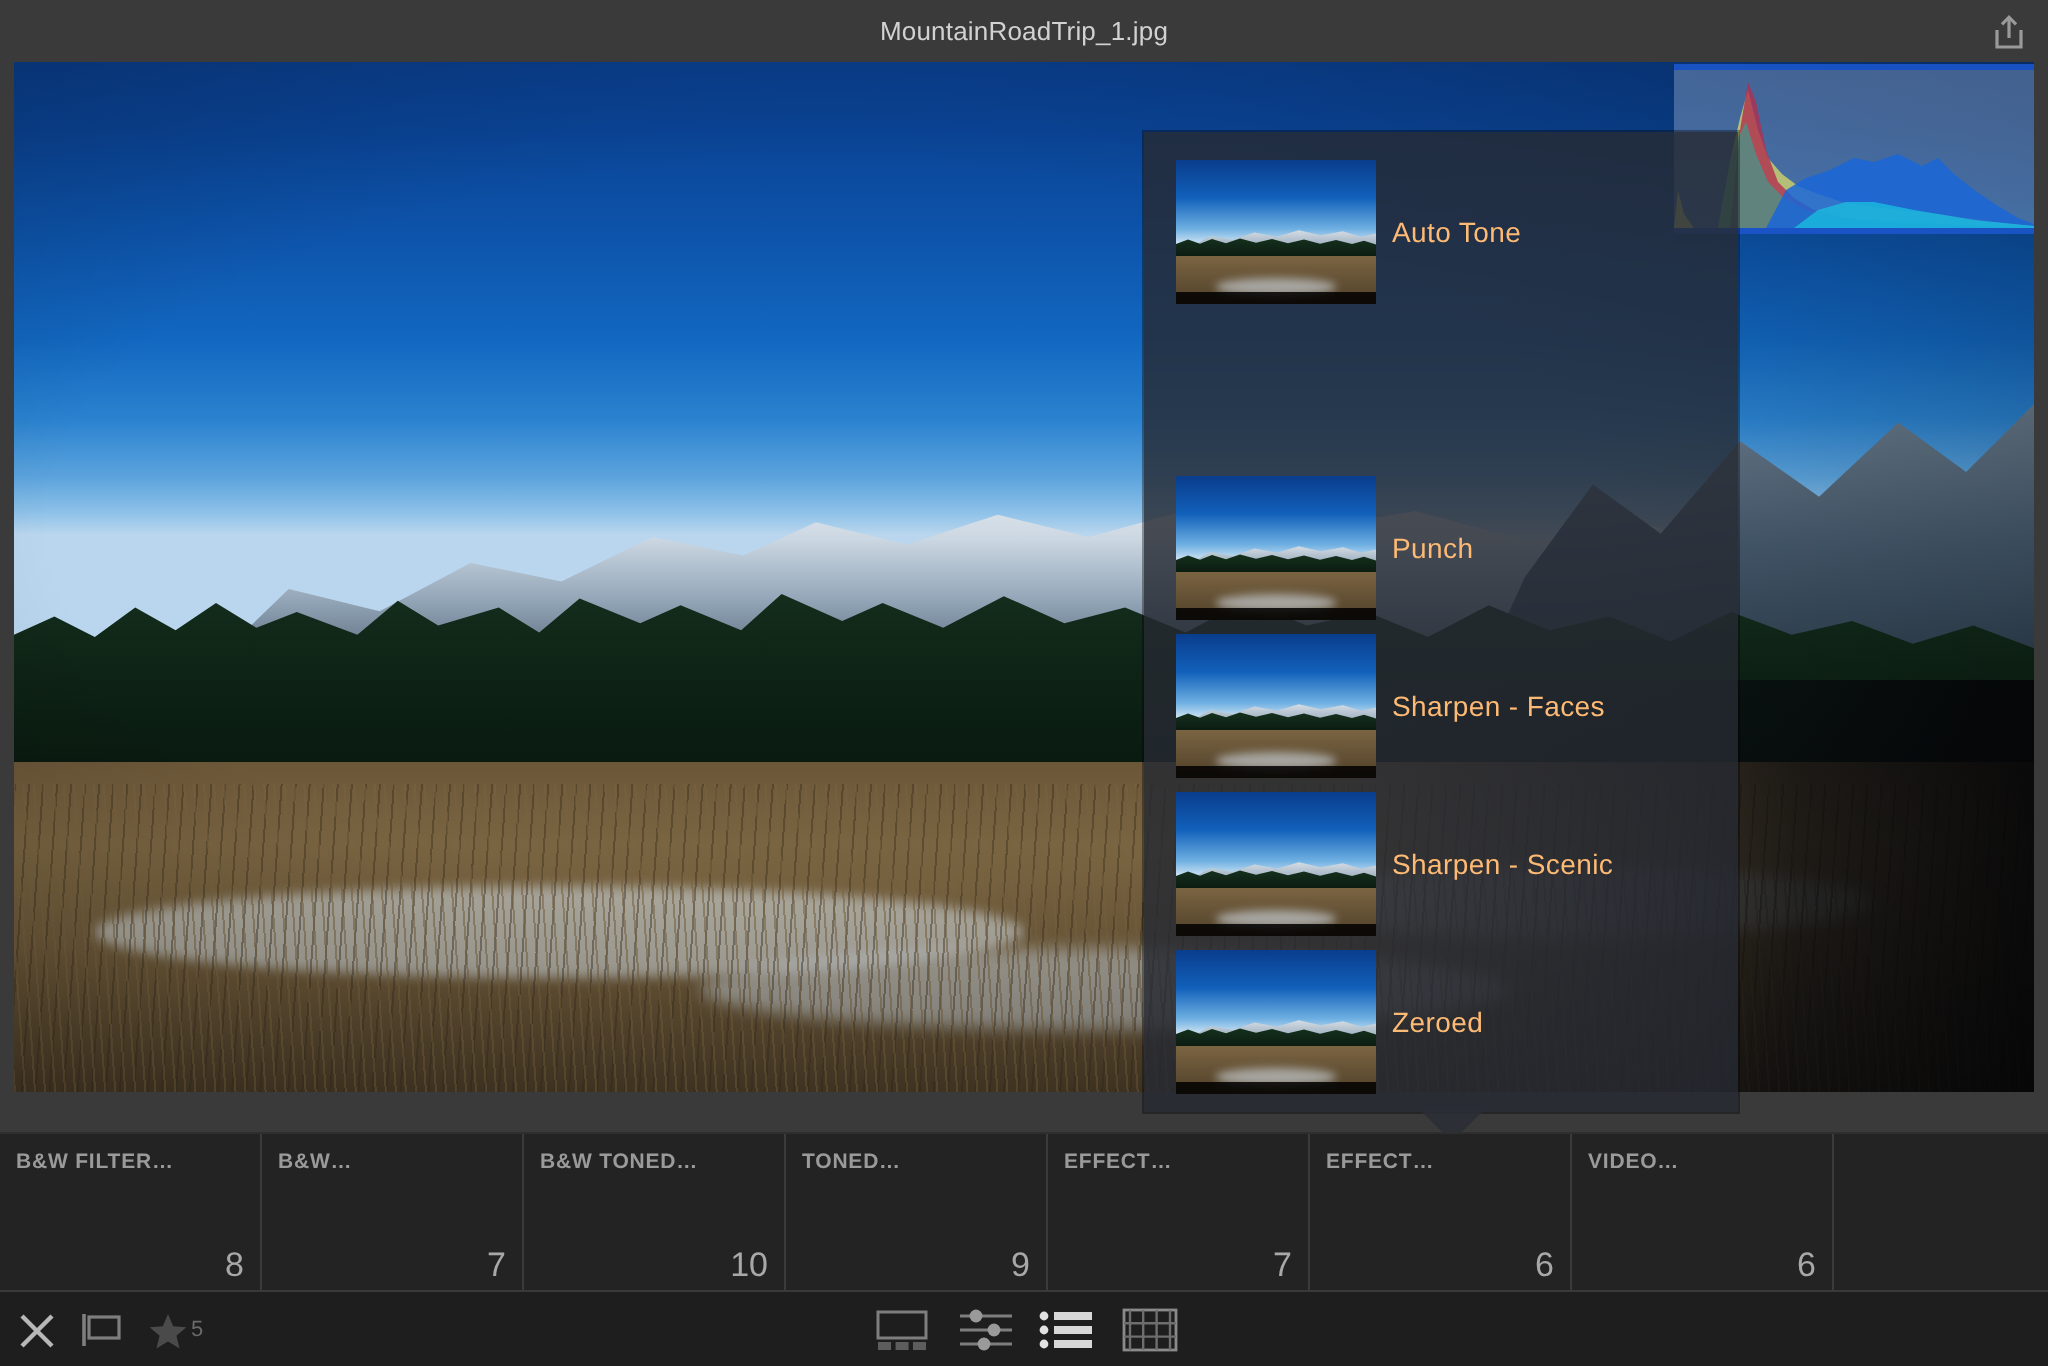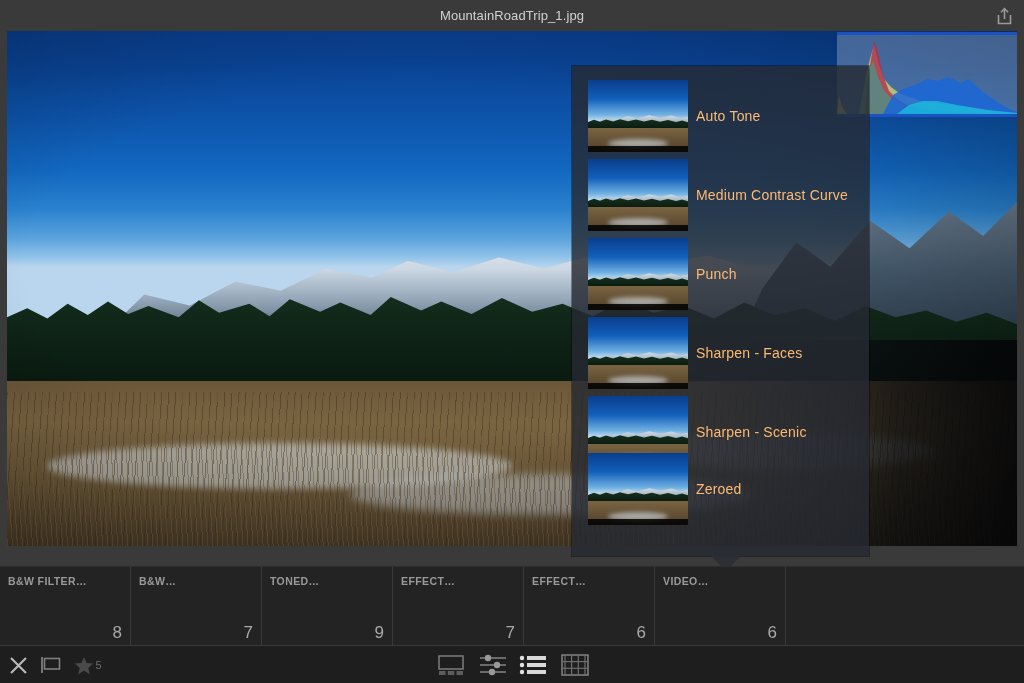--- a/index.html
+++ b/index.html
@@ -242,31 +242,20 @@
         <div class="mini-sky"></div>
           <div class="mini-ridge"></div>
           <div class="mini-trees"></div>
         <div class="mini-field"></div>
           <div class="mini-snow"></div>
           <div class="mini-dark"></div>
       </div>
       <div class="preset-label">Auto Tone</div>
     </div>
 
-    <div class="preset-item" style="top:93px">
-      <div class="preset-thumb">
-        <div class="mini-sky"></div>
-          <div class="mini-ridge"></div>
-          <div class="mini-trees"></div>
-        <div class="mini-field"></div>
-          <div class="mini-snow"></div>
-          <div class="mini-dark"></div>
-      </div>
-      <div class="preset-label">Medium Contrast Curve</div>
-    </div>
 
     <div class="preset-item" style="top:172px">
       <div class="preset-thumb">
         <div class="mini-sky"></div>
           <div class="mini-ridge"></div>
           <div class="mini-trees"></div>
         <div class="mini-field"></div>
           <div class="mini-snow"></div>
           <div class="mini-dark"></div>
       </div>
@@ -290,21 +279,21 @@
         <div class="mini-sky"></div>
           <div class="mini-ridge"></div>
           <div class="mini-trees"></div>
         <div class="mini-field"></div>
           <div class="mini-snow"></div>
           <div class="mini-dark"></div>
       </div>
       <div class="preset-label">Sharpen - Scenic</div>
     </div>
 
-    <div class="preset-item" style="top:387px">
+    <div class="preset-item" style="top:409px">
       <div class="preset-thumb">
         <div class="mini-sky"></div>
           <div class="mini-ridge"></div>
           <div class="mini-trees"></div>
         <div class="mini-field"></div>
           <div class="mini-snow"></div>
           <div class="mini-dark"></div>
       </div>
       <div class="preset-label">Zeroed</div>
     </div>
@@ -314,20 +303,24 @@
   <div id="catbar">
     <div class="cat-cell">
       <div class="cat-name">B&amp;W FILTER…</div>
       <div class="cat-count">8</div>
     </div>
     <div class="cat-cell">
       <div class="cat-name">B&amp;W…</div>
       <div class="cat-count">7</div>
     </div>
     <div class="cat-cell">
+      <div class="cat-name">B&amp;W TONED…</div>
+      <div class="cat-count">10</div>
+    </div>
+    <div class="cat-cell">
       <div class="cat-name">TONED…</div>
       <div class="cat-count">9</div>
     </div>
     <div class="cat-cell">
       <div class="cat-name">EFFECT…</div>
       <div class="cat-count">7</div>
     </div>
     <div class="cat-cell">
       <div class="cat-name">EFFECT…</div>
       <div class="cat-count">6</div>

